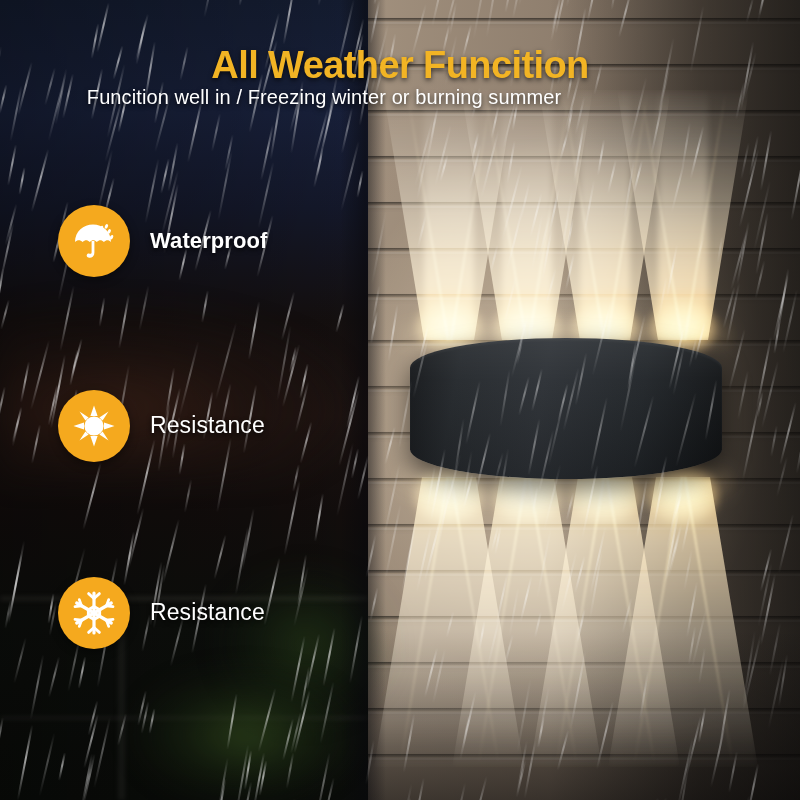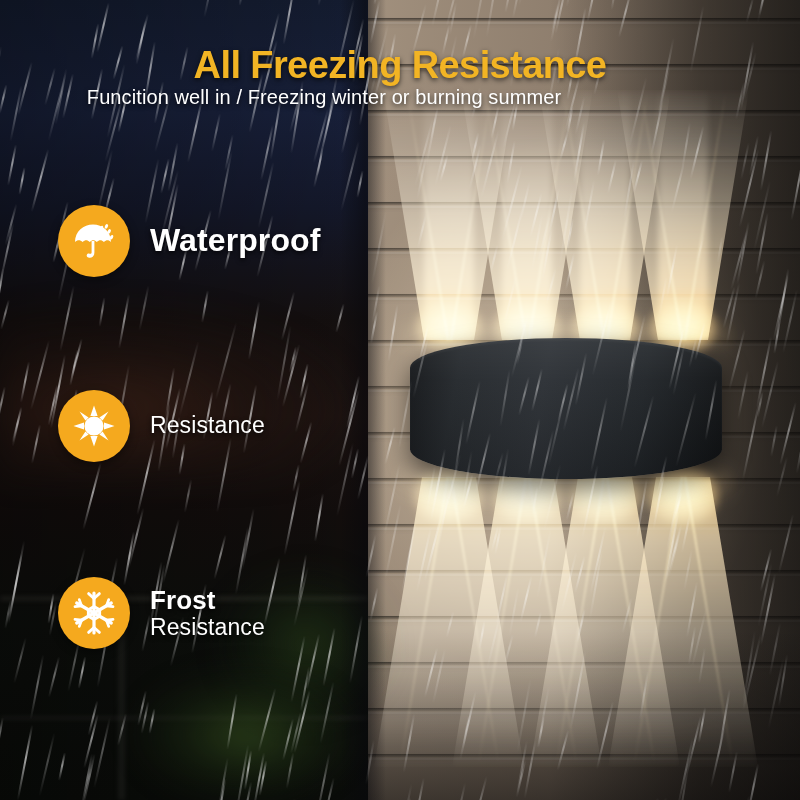--- a/index.html
+++ b/index.html
@@ -184,21 +184,21 @@
     display:flex; align-items:center; justify-content:center;
     box-shadow:0 3px 10px rgba(0,0,0,0.45);
   }
   .badge svg { display:block; }
   .f-text { display:flex; flex-direction:column; line-height:1.12; }
   .f-line1 {
     color:#fff; font-size:26px; font-weight:bold; letter-spacing:0.1px;
     text-shadow:0 2px 5px rgba(0,0,0,0.8);
   }
   .f-line2 {
-    color:#fff; font-size:32px; font-weight:bold; letter-spacing:0.1px;
+    color:#fff; font-size:22px; font-weight:bold; letter-spacing:0.1px;
     text-shadow:0 2px 5px rgba(0,0,0,0.8);
   }
   .f-line2.light { font-weight:normal; font-size:23px; }
 </style>
 </head>
 <body>
 
 <div class="scene">
 
   <div class="wall">
@@ -716,21 +716,21 @@
       <div class="drop" style="left:254.6px;top:72.9px;height:60px;opacity:0.66;transform:rotate(12.3deg);"></div>
       <div class="drop" style="left:76.0px;top:337.8px;height:39px;opacity:0.58;transform:rotate(14.3deg);"></div>
       <div class="drop" style="left:523.4px;top:-34.4px;height:40px;opacity:0.21;transform:rotate(14.6deg);"></div>
       <div class="drop" style="left:103.0px;top:615.8px;height:72px;opacity:0.46;transform:rotate(10.4deg);"></div>
       <div class="drop" style="left:193.8px;top:98.3px;height:65px;opacity:0.63;transform:rotate(12.5deg);"></div>
       <div class="drop" style="left:539.7px;top:715.6px;height:32px;opacity:0.46;transform:rotate(10.9deg);"></div>
       <div class="drop" style="left:3.5px;top:299.1px;height:31px;opacity:0.50;transform:rotate(14.7deg);"></div>
       <div class="drop" style="left:673.4px;top:522.2px;height:59px;opacity:0.34;transform:rotate(14.9deg);"></div>
     </div>
 
-  <div class="title">All Freezing Resistance</div>
+  <div class="title">All Weather Funcition</div>
   <div class="subtitle">Funcition well in / Freezing winter or burning summer</div>
 
   <div class="features">
 
     <div class="feature f0">
       <div class="badge">
         <span>
           <svg width="46" height="46" viewBox="0 0 46 46">
             <path d="M4 24 C4 13.5 12.5 6.5 22 6.5 C31.5 6.5 40 13.5 40 24
                      C37.6 21.6 35.3 21.6 32.9 24 C30.5 21.6 28.2 21.6 25.8 24
@@ -798,19 +798,18 @@
                 <line x1="11.5" y1="31.2" x2="9.3" y2="37.4"></line>
                 <line x1="36.5" y1="16.8" x2="43.0" y2="17.6"></line>
                 <line x1="36.5" y1="16.8" x2="38.7" y2="10.6"></line>
               </g>
               <polygon points="24,17.6 29.6,20.8 29.6,27.2 24,30.4 18.4,27.2 18.4,20.8" stroke-width="3.0" stroke-linejoin="round"></polygon>
             </g>
           </svg>
         </span>
       </div>
       <div class="f-text">
-        <span class="f-line1">Frost</span>
         <span class="f-line2 light">Resistance</span>
       </div>
     </div>
 
   </div>
 </div>
 
 </body></html>

